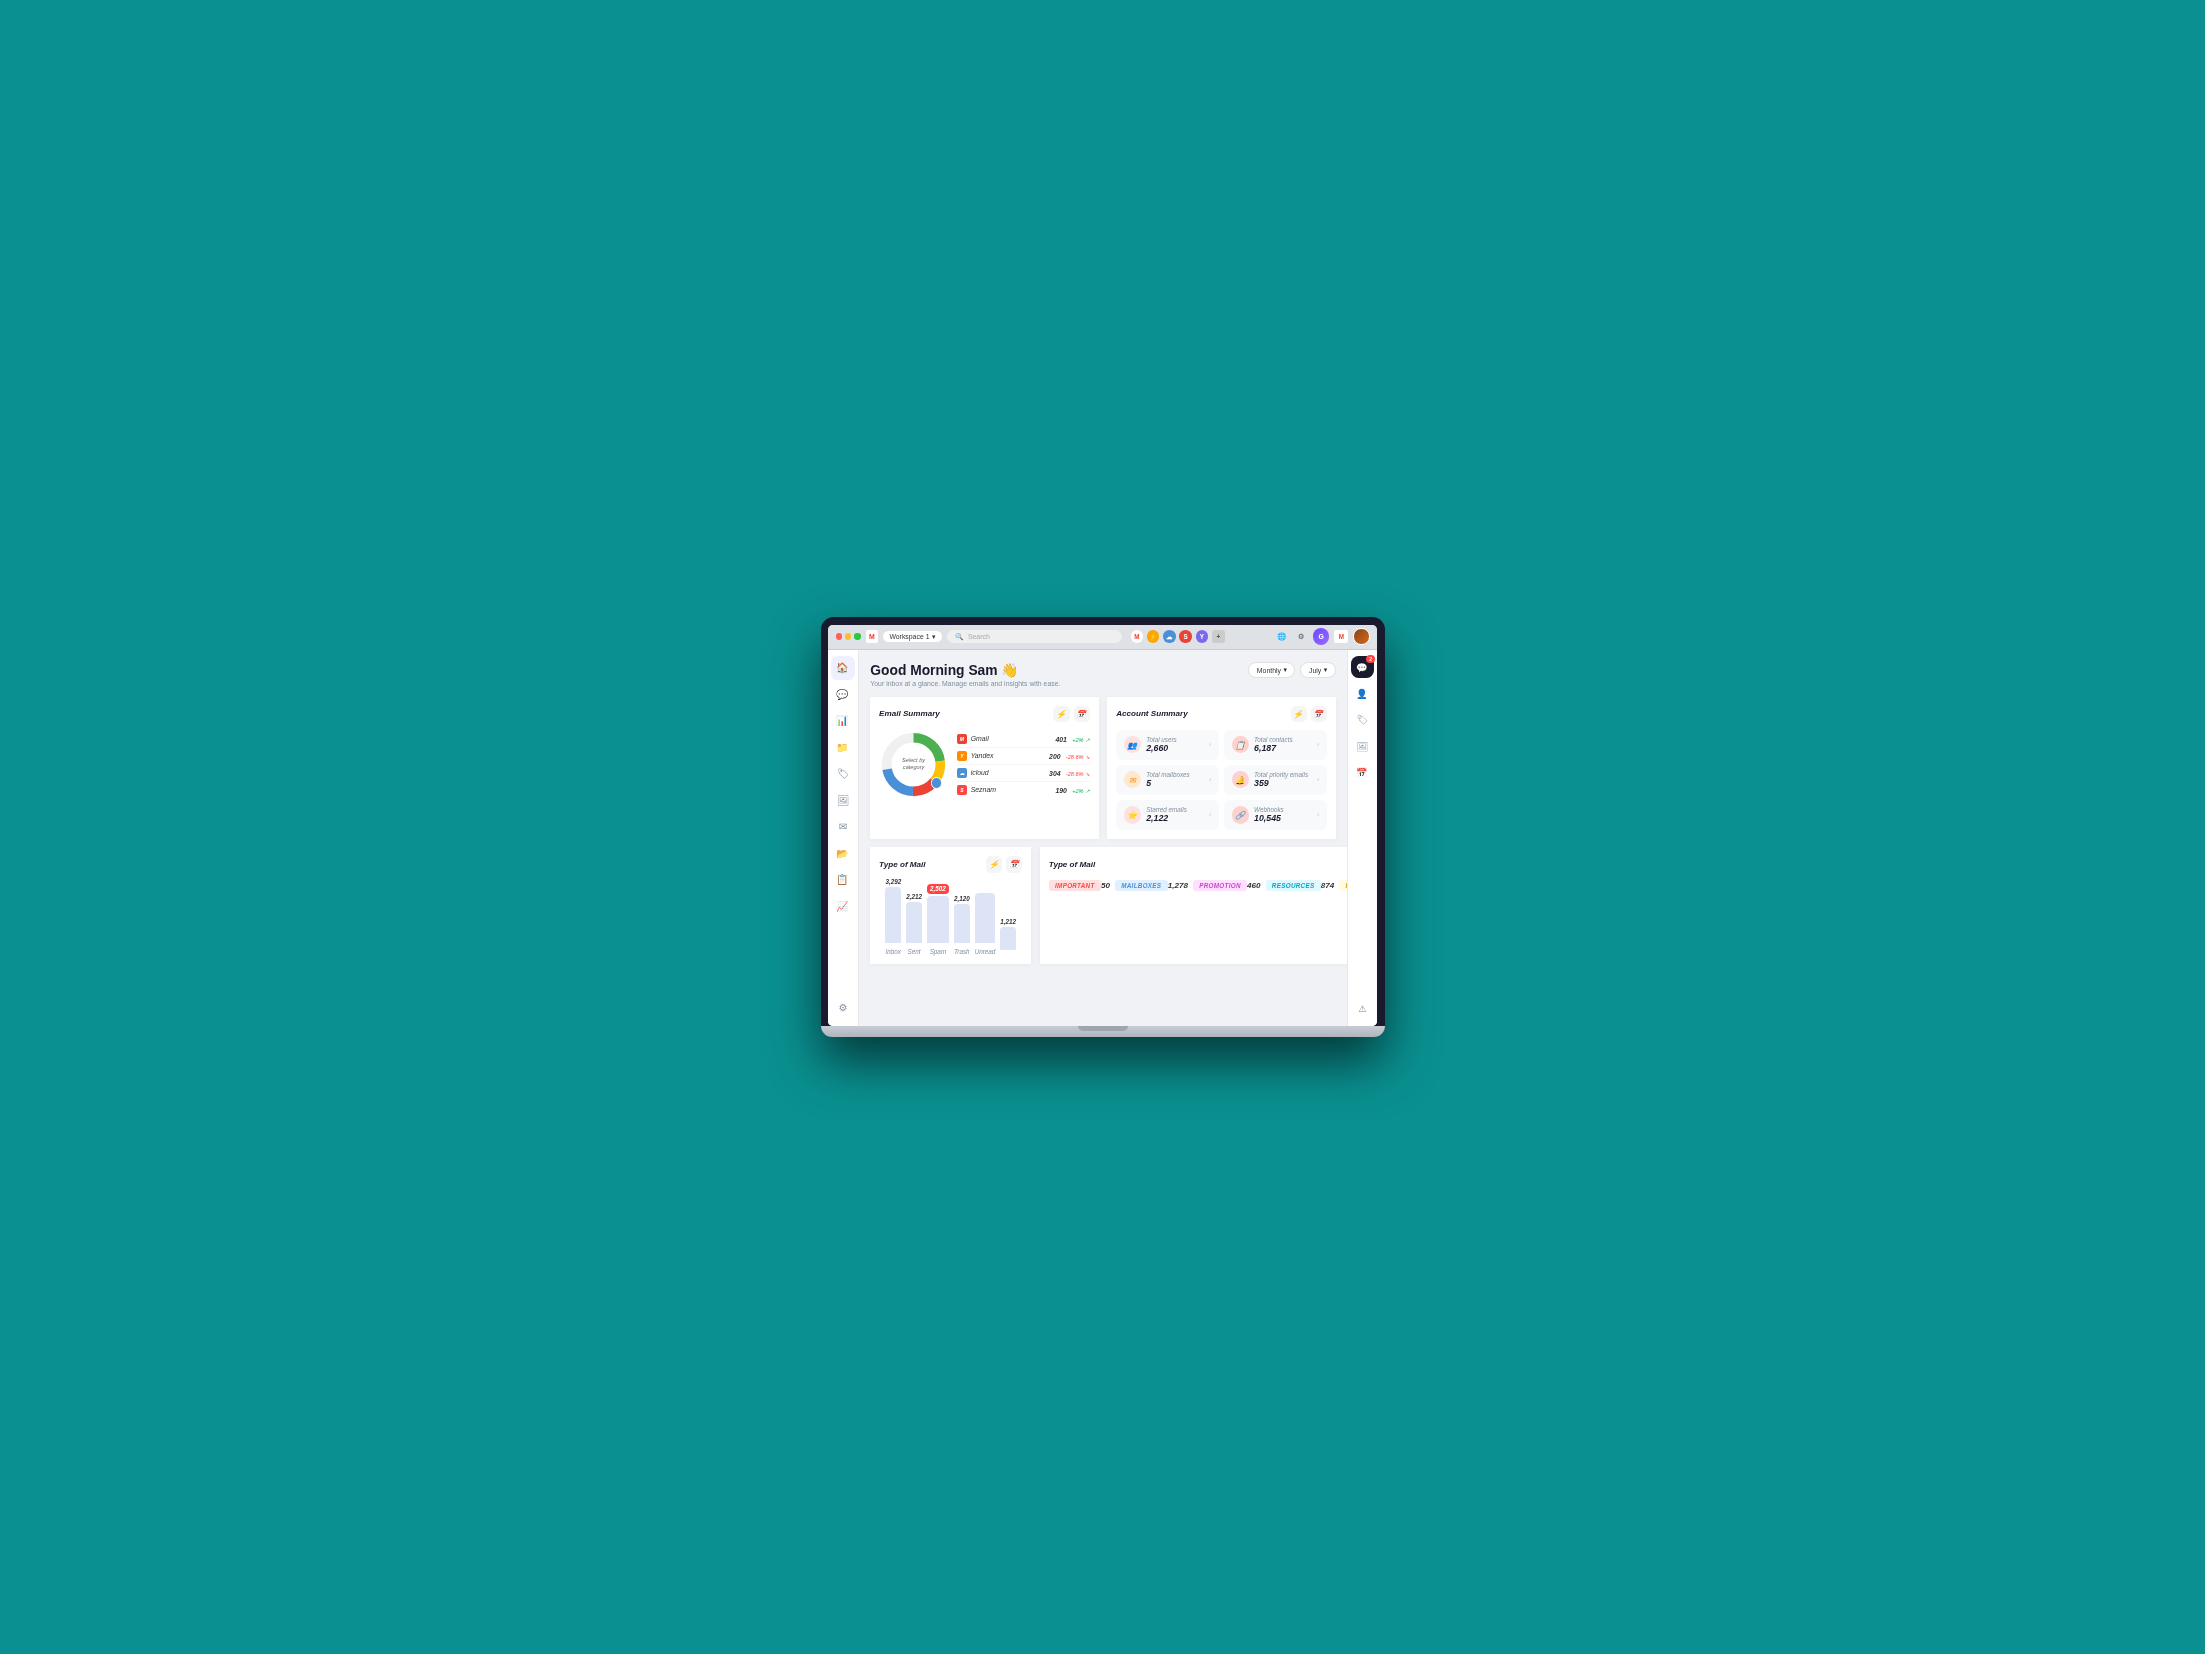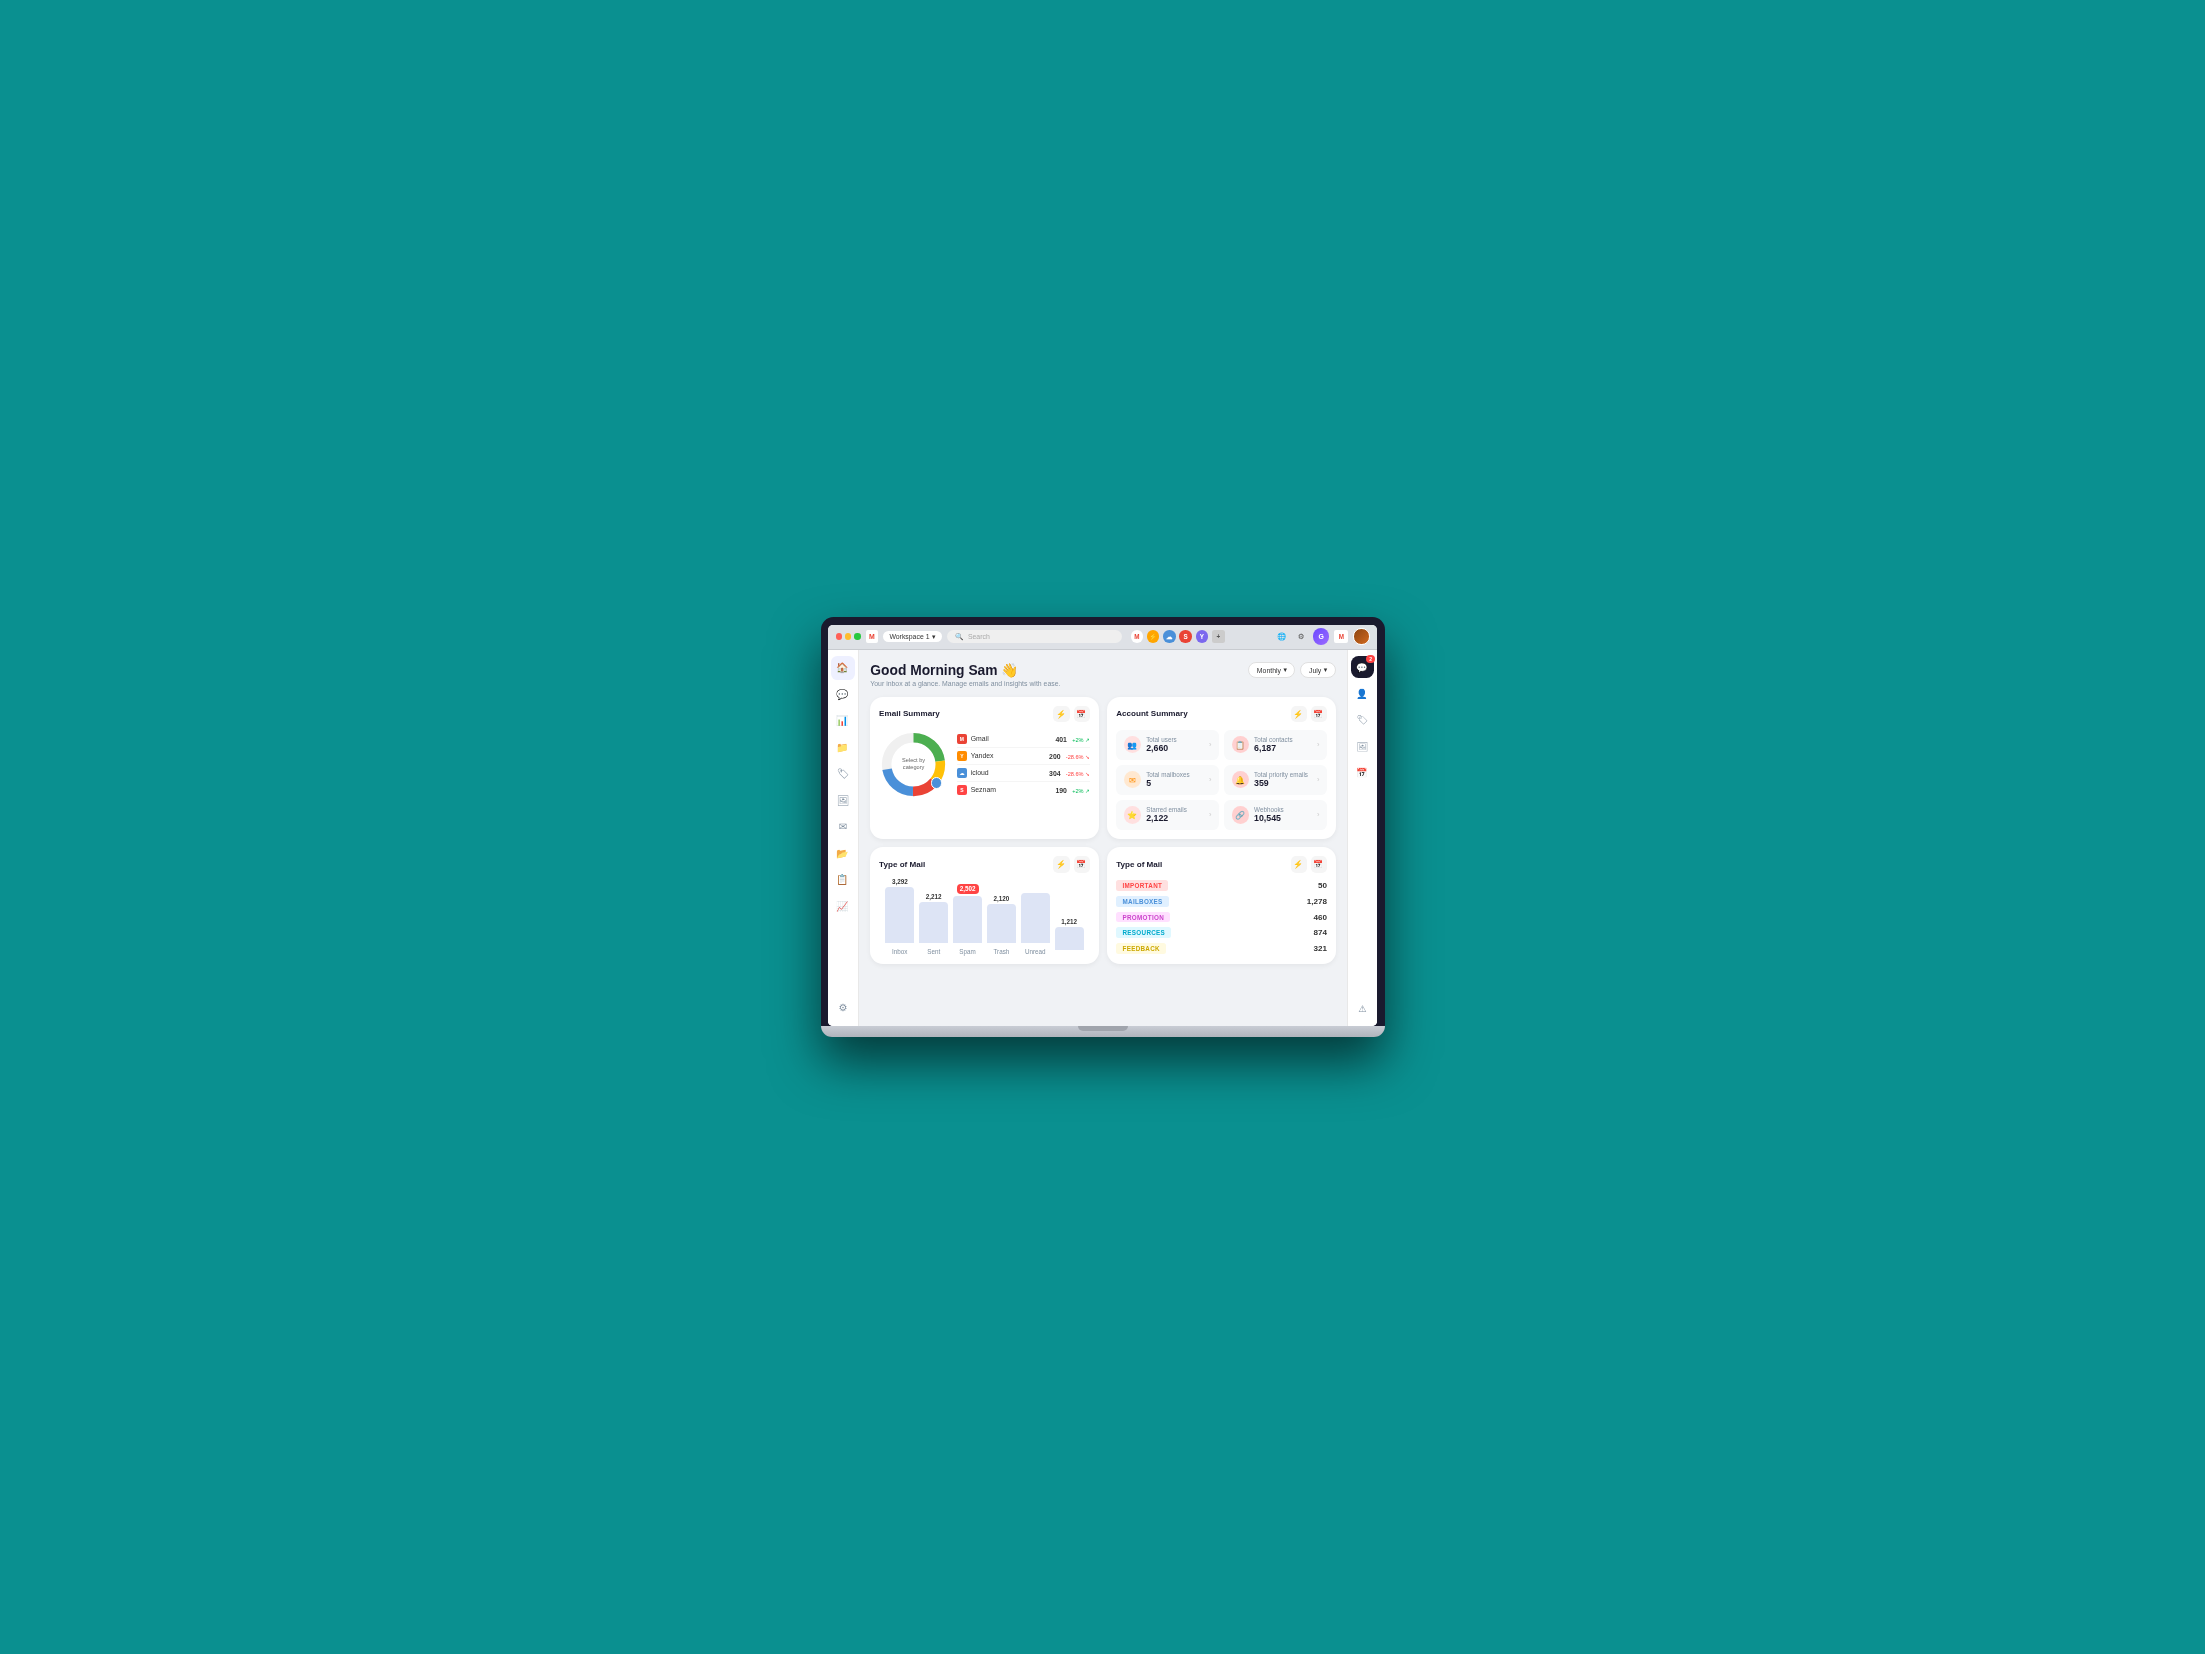--- a/index.html
+++ b/index.html
@@ -241,23 +241,24 @@
     
     .cards-row {
       display: grid;
       grid-template-columns: 1fr 1fr;
       gap: 8.8px;
       margin-bottom: 8.8px;
     }
 
     .card {
       background: white;
-      border-radius: 13px;
+      border-radius: 0;
       padding: 8.8px;
       box-shadow: 0 1.3px 5px rgba(0,0,0,0.05);
+      font-style: italic;
     }
 
     .card-header {
       display: flex;
       align-items: center;
       justify-content: space-between;
       margin-bottom: 7.5px;
     }
 
     .card-title {
@@ -424,21 +425,21 @@
 
     .bar-label {
       font-size: 6.3px;
       color: #8090a0;
       margin-top: 2.5px;
     }
 
     
     .mail-type-list {
       display: flex;
-      flex-direction: column;
+      flex-direction: row;
       gap: 5px;
     }
 
     .mail-type-item {
       display: flex;
       align-items: center;
       justify-content: space-between;
     }
 
     .mail-type-tag {

